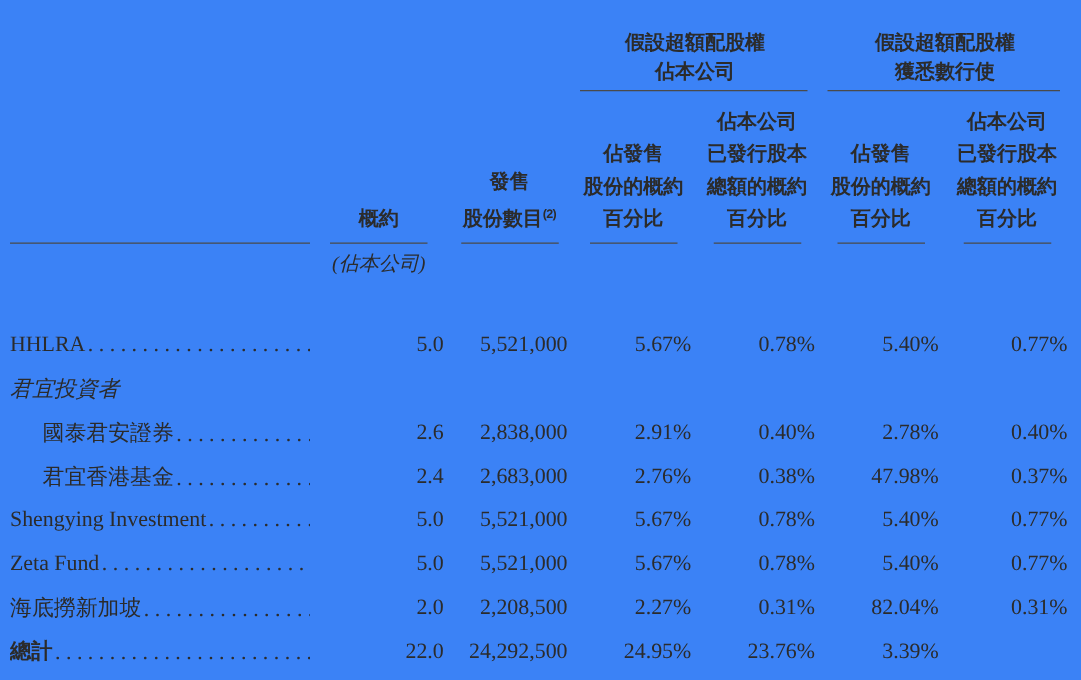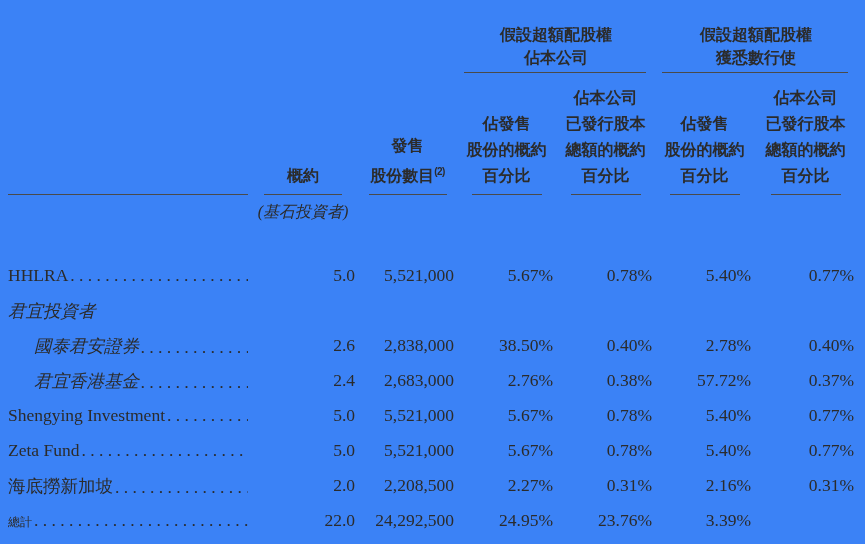--- a/index.html
+++ b/index.html
@@ -42,23 +42,23 @@
 
   .spacer-row { height:25px; }
 
   
   .drow { height:35px; align-items:center; font-size:17.5px; }
   .name-cell { display:flex; align-items:flex-end; overflow:hidden; }
   .name-text { white-space:nowrap; }
   .leader { flex:1 1 auto; overflow:hidden; white-space:nowrap; padding-left:2px; color:#2b2b2b; }
   .num { text-align:right; padding-right:3px; white-space:nowrap; }
   .row-italic .name-text { font-style:italic; }
-  .row-sub .name-cell { padding-left:26px;font-style:italic; }
+  .row-sub .name-cell { padding-left:26px; }
   .row-total .name-text {
-    font-family:"Liberation Sans", sans-serif; font-weight:normal; font-size:12px;
+    font-family:"Liberation Sans", sans-serif; font-weight:bold; font-size:17px;
   }
 </style>
 </head>
 <body>
 
 <div class="page">
   <div class="tbl">
 
     <div class="grid-row ghrow">
       <div class="gh gh-1">
@@ -108,21 +108,21 @@
       <div class="ch">
         <span>佔本公司</span>
         <span>已發行股本</span>
         <span>總額的概約</span>
         <span>百分比</span>
         <div class="rule rule-w70"></div>
       </div>
     </div>
 
     <div class="grid-row unitrow">
-      <div class="unit-cell">(基石投資者)</div>
+      <div class="unit-cell">(佔本公司)</div>
     </div>
 
     <div class="spacer-row"></div>
 
     <div class="grid-row drow">
       <div class="name-cell">
           <span class="name-text">HHLRA</span>
           <span class="leader">. . . . . . . . . . . . . . . . . . . . . . . . . . . . . . . . . . . . . . . . . . . . . . . . . . . . . . . . . . . .</span>
         </div>
       <div class="num">5.0</div>
@@ -145,36 +145,36 @@
       <div class="num"></div>
     </div>
 
     <div class="grid-row drow row-sub">
       <div class="name-cell">
           <span class="name-text">國泰君安證券</span>
           <span class="leader">. . . . . . . . . . . . . . . . . . . . . . . . . . . . . . . . . . . . . . . . . . . . . . . . . . . . . . . . . . . .</span>
         </div>
       <div class="num">2.6</div>
       <div class="num">2,838,000</div>
-      <div class="num">38.50%</div>
+      <div class="num">2.91%</div>
       <div class="num">0.40%</div>
       <div class="num">2.78%</div>
       <div class="num">0.40%</div>
     </div>
 
     <div class="grid-row drow row-sub">
       <div class="name-cell">
           <span class="name-text">君宜香港基金</span>
           <span class="leader">. . . . . . . . . . . . . . . . . . . . . . . . . . . . . . . . . . . . . . . . . . . . . . . . . . . . . . . . . . . .</span>
         </div>
       <div class="num">2.4</div>
       <div class="num">2,683,000</div>
       <div class="num">2.76%</div>
       <div class="num">0.38%</div>
-      <div class="num">57.72%</div>
+      <div class="num">47.98%</div>
       <div class="num">0.37%</div>
     </div>
 
     <div class="grid-row drow">
       <div class="name-cell">
           <span class="name-text">Shengying Investment</span>
           <span class="leader">. . . . . . . . . . . . . . . . . . . . . . . . . . . . . . . . . . . . . . . . . . . . . . . . . . . . . . . . . . . .</span>
         </div>
       <div class="num">5.0</div>
       <div class="num">5,521,000</div>
@@ -199,21 +199,21 @@
 
     <div class="grid-row drow">
       <div class="name-cell">
           <span class="name-text">海底撈新加坡</span>
           <span class="leader">. . . . . . . . . . . . . . . . . . . . . . . . . . . . . . . . . . . . . . . . . . . . . . . . . . . . . . . . . . . .</span>
         </div>
       <div class="num">2.0</div>
       <div class="num">2,208,500</div>
       <div class="num">2.27%</div>
       <div class="num">0.31%</div>
-      <div class="num">2.16%</div>
+      <div class="num">82.04%</div>
       <div class="num">0.31%</div>
     </div>
 
     <div class="grid-row drow row-total">
       <div class="name-cell">
           <span class="name-text">總計</span>
           <span class="leader">. . . . . . . . . . . . . . . . . . . . . . . . . . . . . . . . . . . . . . . . . . . . . . . . . . . . . . . . . . . .</span>
         </div>
       <div class="num">22.0</div>
       <div class="num">24,292,500</div>

